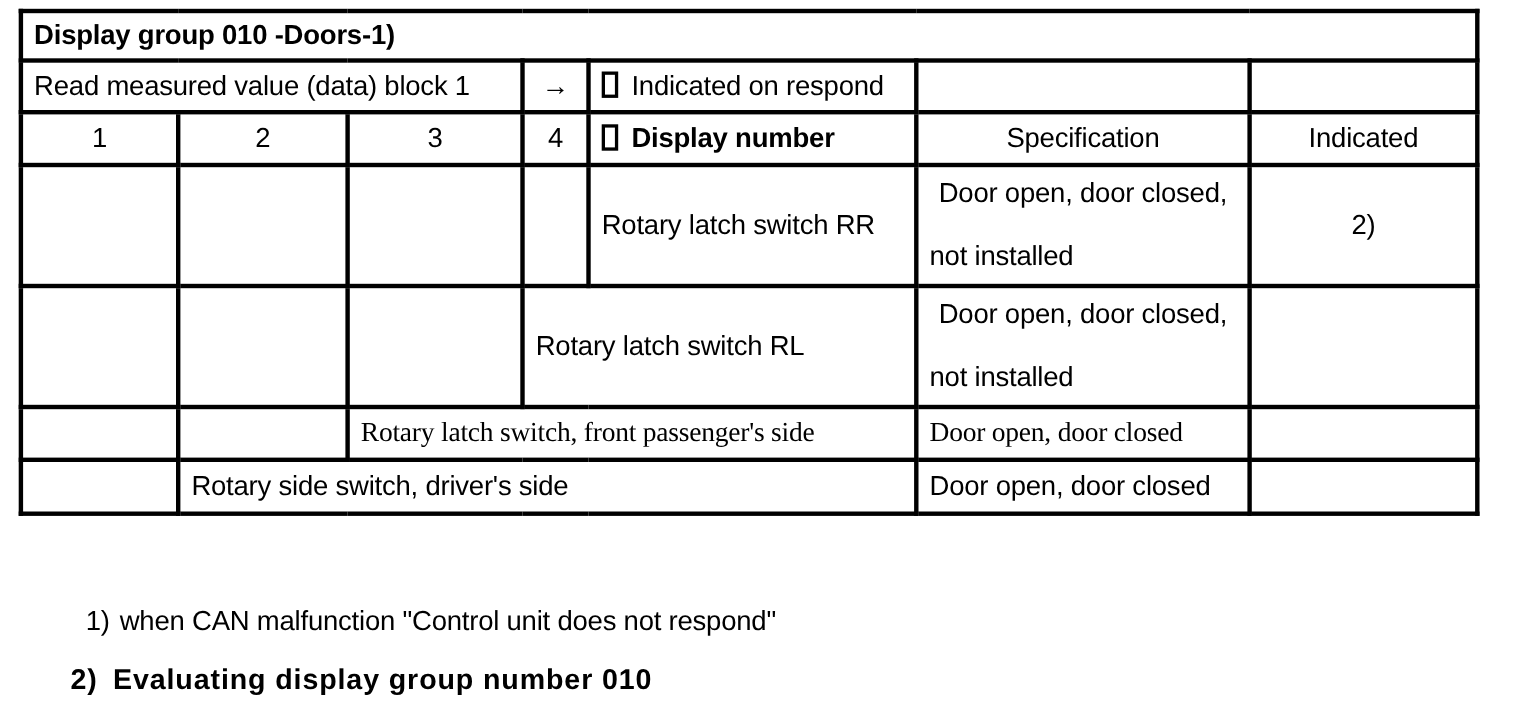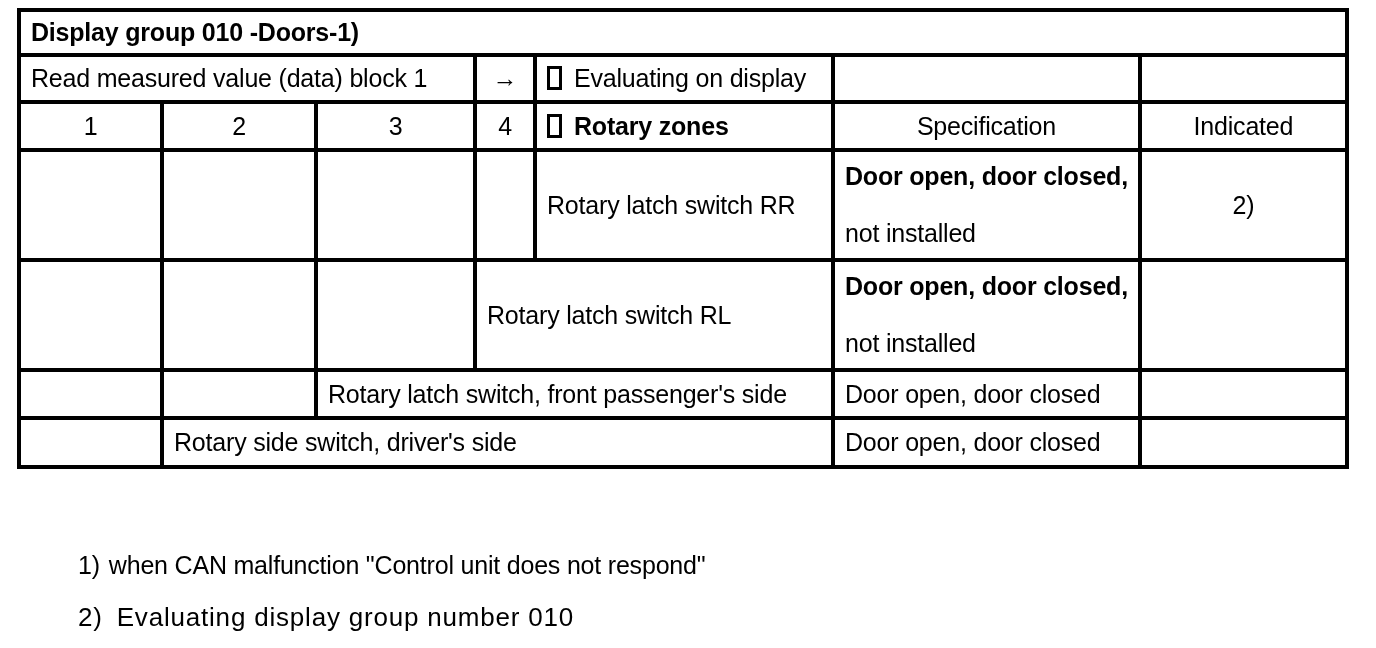--- a/index.html
+++ b/index.html
@@ -33,31 +33,31 @@
     vertical-align: middle;
     overflow: hidden;
     white-space: nowrap;
   }
   tr.r1 { height: 45px; }
   tr.r2 { height: 47px; }
   tr.r3 { height: 50px; }
   tr.r4 { height: 48px; }
   tr.r5 { height: 110px; }
   tr.r6 { height: 110px; }
-  tr.r7 { height: 48px; }
+  tr.r7 { height: 48px; font-family: Liberation Serif, serif; }
   tr.r8 { height: 49px; }
   td.c { text-align: center; padding: 0 2px; }
   td.title-cell {
     font-weight: bold;
     font-size: 27px;
     padding-left: 13px;
   }
   td.top { vertical-align: top; padding-top: 8px; }
   .bold { font-weight: bold; }
-  .spec-line1 { text-align: center; font-weight: bold; }
+  .spec-line1 { text-align: center; }
   .spec-line2 { margin-top: 28px; }
   .box {
     display: inline-block;
     width: 15px;
     height: 24px;
     border: 3px solid #000000;
     box-sizing: border-box;
     margin-right: 12px;
     vertical-align: -3px;
   }
@@ -66,24 +66,24 @@
     position: absolute;
     white-space: nowrap;
   }
   .fn1 {
     left: 78px;
     top: 551px;
     font-size: 25px;
     letter-spacing: -0.2px;
   }
   .fn2 {
-    left: 78px;
+    left: 64px;
     top: 602px;
     font-size: 26px;
-    font-weight: normal;
+    font-weight: bold;
     letter-spacing: 0.8px;
   }
   .fn1 .fn-text { margin-left: 9px; }
   .fn2 .fn-text { margin-left: 14px; }
 </style>
 </head>
 <body>
 
 <div class="page">
 
@@ -100,34 +100,34 @@
 
     <tbody>
         <tr class="r1">
       <td colspan="7" class="title-cell">Display group 010 -Doors-1)</td>
     </tr>
 
     <tr class="r2">
       <td colspan="3">Read measured value (data) block 1</td>
       <td class="arrow-cell">→</td>
       <td>
-        <span class="box"></span><span>Evaluating on display</span>
+        <span class="box"></span><span>Indicated on respond</span>
       </td>
       <td></td>
       <td></td>
     </tr>
 
 
     <tr class="r4">
       <td class="c">1</td>
       <td class="c">2</td>
       <td class="c">3</td>
       <td class="c">4</td>
       <td>
-        <span class="box"></span><span class="bold">Rotary zones</span>
+        <span class="box"></span><span class="bold">Display number</span>
       </td>
       <td class="c">Specification</td>
       <td class="c">Indicated</td>
     </tr>
 
     <tr class="r5">
       <td></td>
       <td></td>
       <td></td>
       <td></td>

